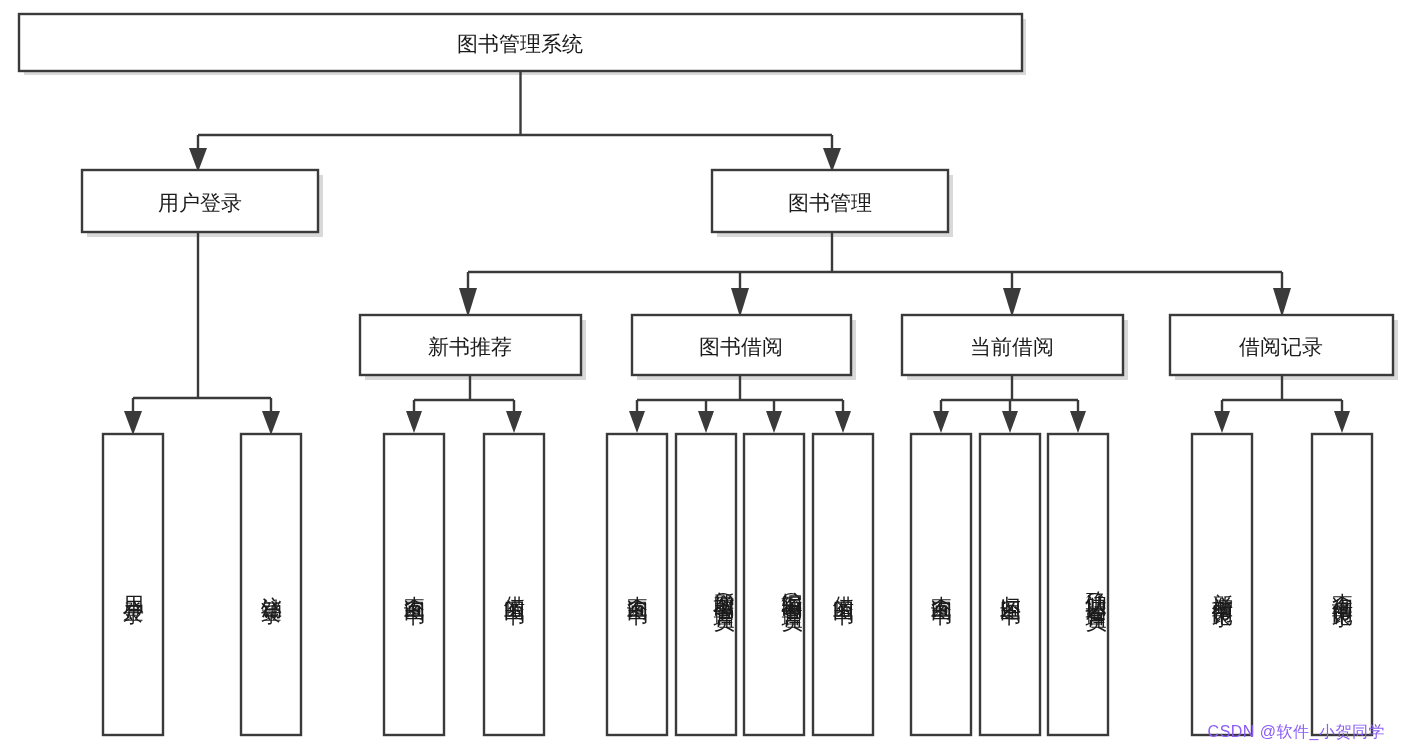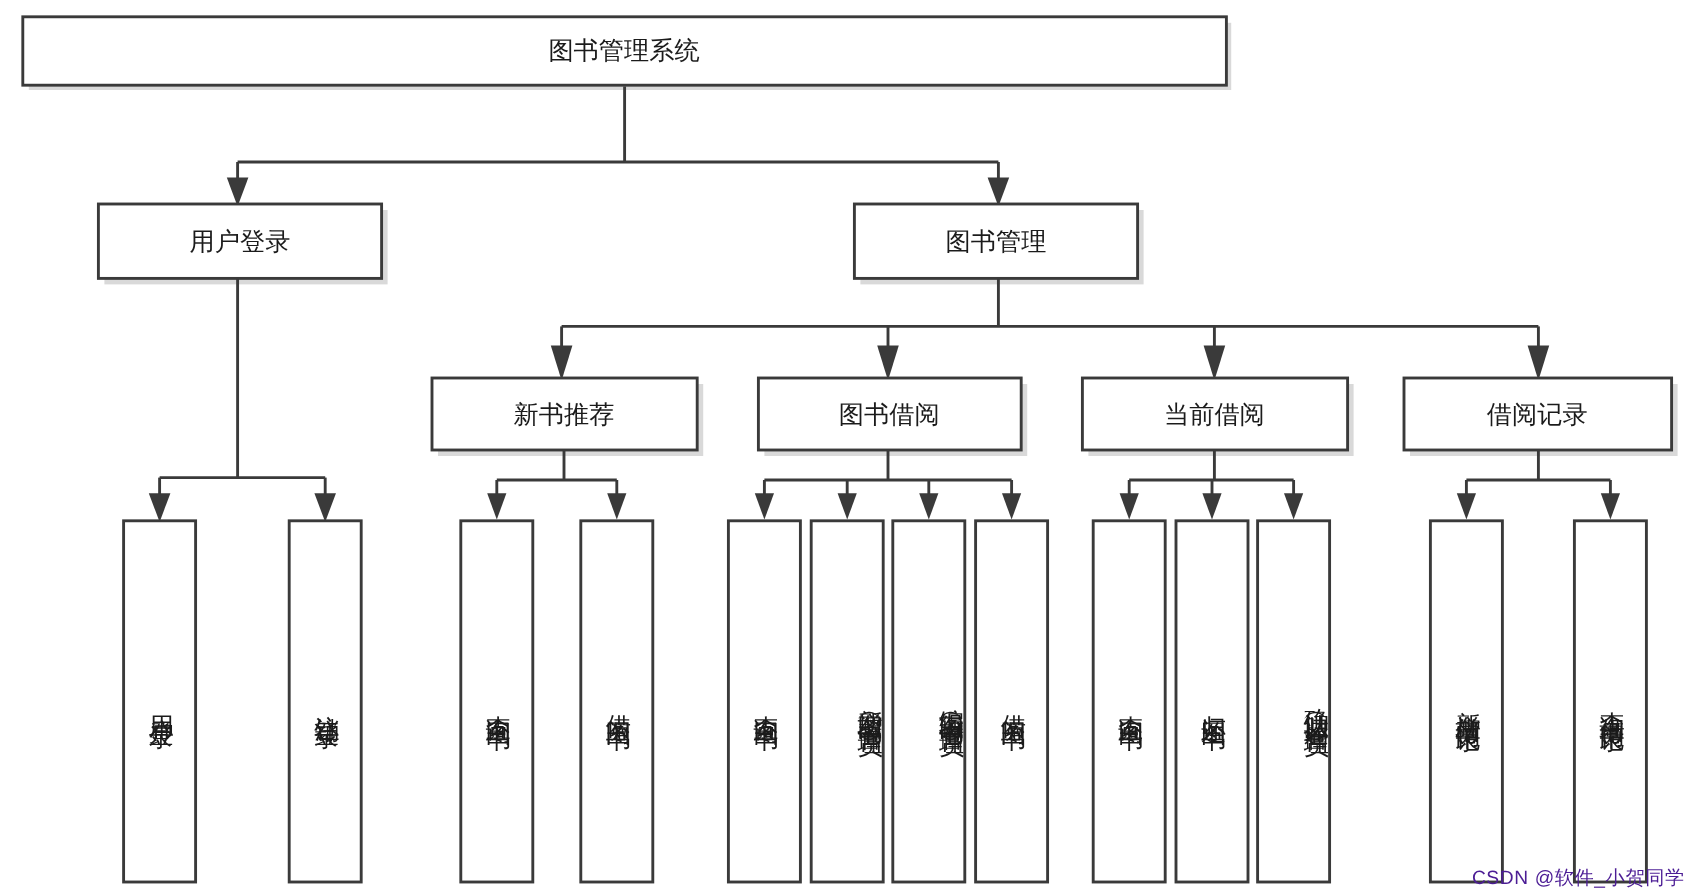--- a/index.html
+++ b/index.html
@@ -62,25 +62,25 @@
     color: #1b1b1b;
     display: flex;
     align-items: center;
     justify-content: center;
     text-align: center;
     white-space: nowrap;
     user-select: none;
   }
   .watermark {
     position: absolute;
-    right: 1px;
+    right: 20px;
     bottom: 4px;
     font-family: "Liberation Sans", "DejaVu Sans", sans-serif;
     font-size: 16px;
-    color: #4c1d95;
+    color: #8b5cf6;
     letter-spacing: 0.5px;
     white-space: nowrap;
   }
 </style>
 </head>
 <body>
 
 <div id="diagram-root">
 
   <svg class="diagram-svg" viewBox="0 0 1405 747" xmlns="http://www.w3.org/2000/svg">

